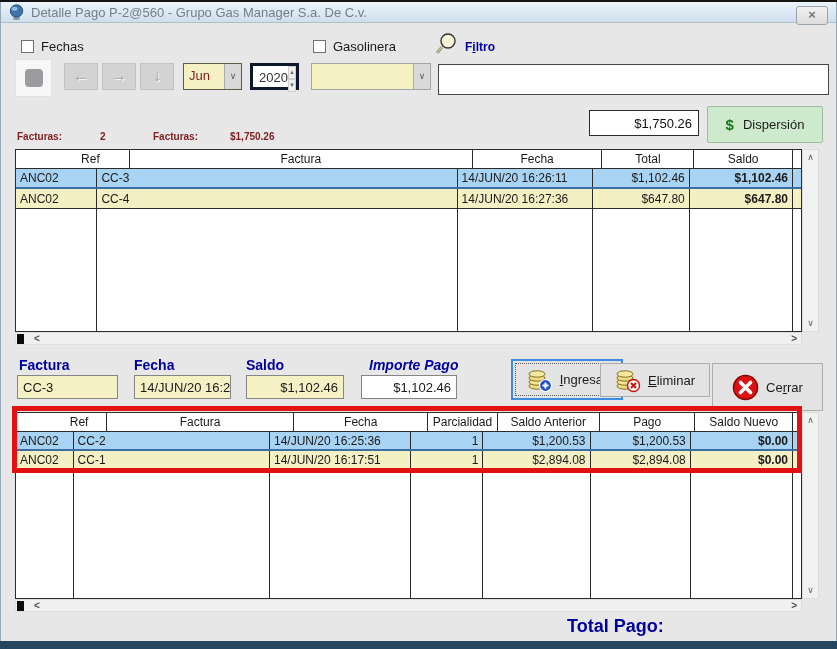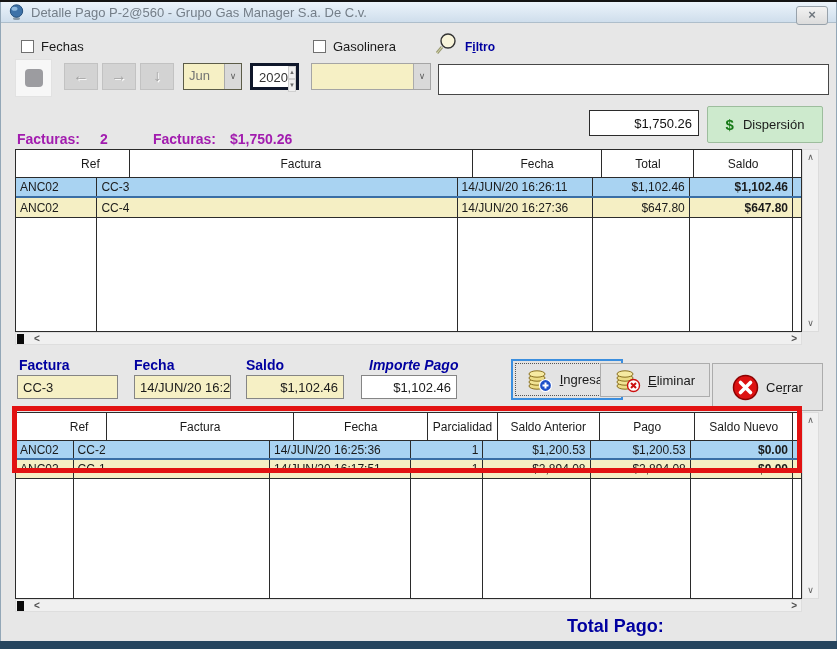--- a/index.html
+++ b/index.html
@@ -30,21 +30,21 @@
   .filtro-label .accel, .btn-label .accel { text-decoration:underline; }
 
   
   .stop-btn { left:14px; top:57px; width:37px; height:38px; background:#f7f7f7;
               border:1px solid #e2e2e2; display:flex; align-items:center; justify-content:center; }
   .stop-glyph { width:18px; height:18px; background:#9c9ca0; border-radius:4px; }
   .nav-btn { top:61px; width:34px; height:27px; background:#d3d3d3; border:1px solid #c2c2c2;
              color:#a3a3a3; font-size:16px; font-weight:bold; text-align:center; line-height:24px;
              text-shadow:1px 1px 0 #ffffff; }
   .combo { display:flex; background:#f6f0c5; }
-  .combo .txt { flex:1; font-size:13px; color:#737373; padding:4px 0 0 5px; overflow:hidden; }
+  .combo .txt { flex:1; font-size:13px; color:#7f1d1d; padding:4px 0 0 5px; overflow:hidden; }
   .combo .dd { width:17px; background:#d9d9d9; border-left:1px solid #ababab; color:#5c5c5c;
                font-size:9px; text-align:center; line-height:24px; }
   .combo-month { left:182px; top:61px; width:59px; height:27px; border:1px solid #5c5c48; }
   .combo-station { left:310px; top:61px; width:120px; height:27px; border:1px solid #a5a5a5; }
   .spinner { left:249px; top:61px; width:49px; height:27px; background:#fff; border:3px solid #0f172a; display:flex; }
   .spinner .num { flex:1; font-size:13px; color:#333; padding:4px 0 0 6px; }
   .spin-col { width:13px; display:flex; flex-direction:column; }
   .spin-btn { flex:1; background:#efefef; border:1px solid #cfcfcf; color:#6a6a6a;
               font-size:6px; text-align:center; line-height:11px; }
   .search-input { left:437px; top:62px; width:391px; height:31px; background:#fff;
@@ -55,28 +55,28 @@
   .amount-box { left:588px; top:108px; width:110px; height:26px; background:#fff;
                 border:1px solid #2b2b2b; font-size:13px; color:#111; text-align:right;
                 padding:5px 6px 0 0; }
   .dispersion-btn { left:706px; top:104px; width:116px; height:37px; background:#cdeacd;
                     border:1px solid #9dbd9d; border-radius:2px; display:flex;
                     align-items:center; justify-content:center; gap:9px; }
   .dispersion-btn .dollar { color:#147814; font-weight:bold; font-size:15px; }
   .dispersion-btn .lbl { font-size:13px; color:#1a1a1a; }
 
   
-  .summary { font-size:14px; font-weight:bold; color:#a21caf; }
+  .summary { font-size:10px; font-weight:bold; color:#7f1d1d; }
 
   
   .grid { background:#fff; border:1px solid #2b2b2b; display:flex; flex-direction:column; overflow:hidden; }
   .grow { display:flex; }
   .gcell { border-right:1px solid #2b2b2b; padding:0 4px; font-size:12px; color:#1a1a1a;
            display:flex; align-items:center; overflow:hidden; white-space:nowrap; }
-  .ghead { height:28px; border-bottom:1px solid #2b2b2b;padding-left:36px; }
+  .ghead { height:19px; border-bottom:1px solid #2b2b2b;padding-left:36px; }
   .ghead .gcell { justify-content:center; }
   .fill { flex:1; border-right:none; }
   .row-sel  { background:#a9d3f2; border-bottom:2px solid #3a6ea5; }
   .row-alt  { background:#f5efc4; border-bottom:1px solid #2b2b2b; }
   .gfiller { flex:1; }
   .num { justify-content:flex-end; }
   .bold { font-weight:bold; }
 
   .t1 { left:14px; top:147px; width:787px; height:183px; }
   .t1 .drow { height:20px; }

